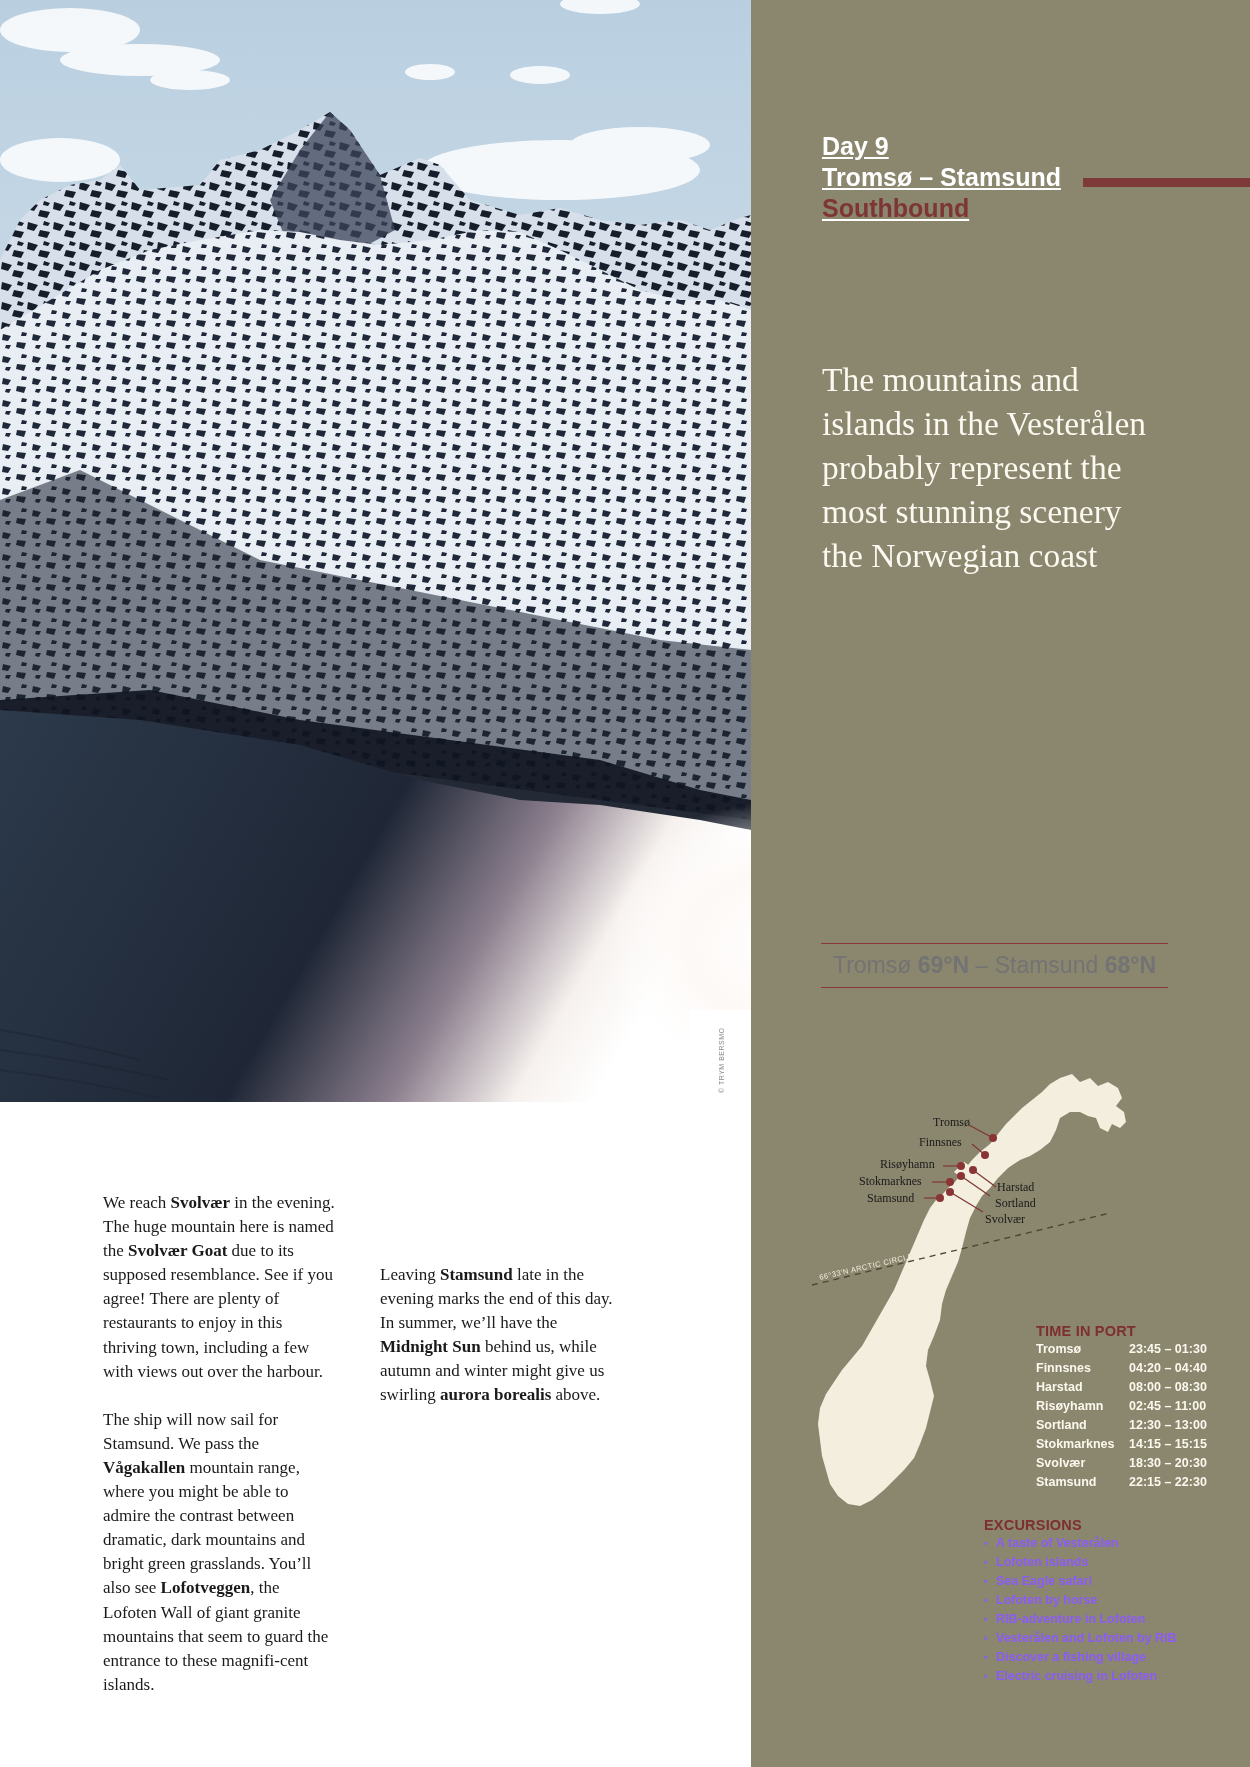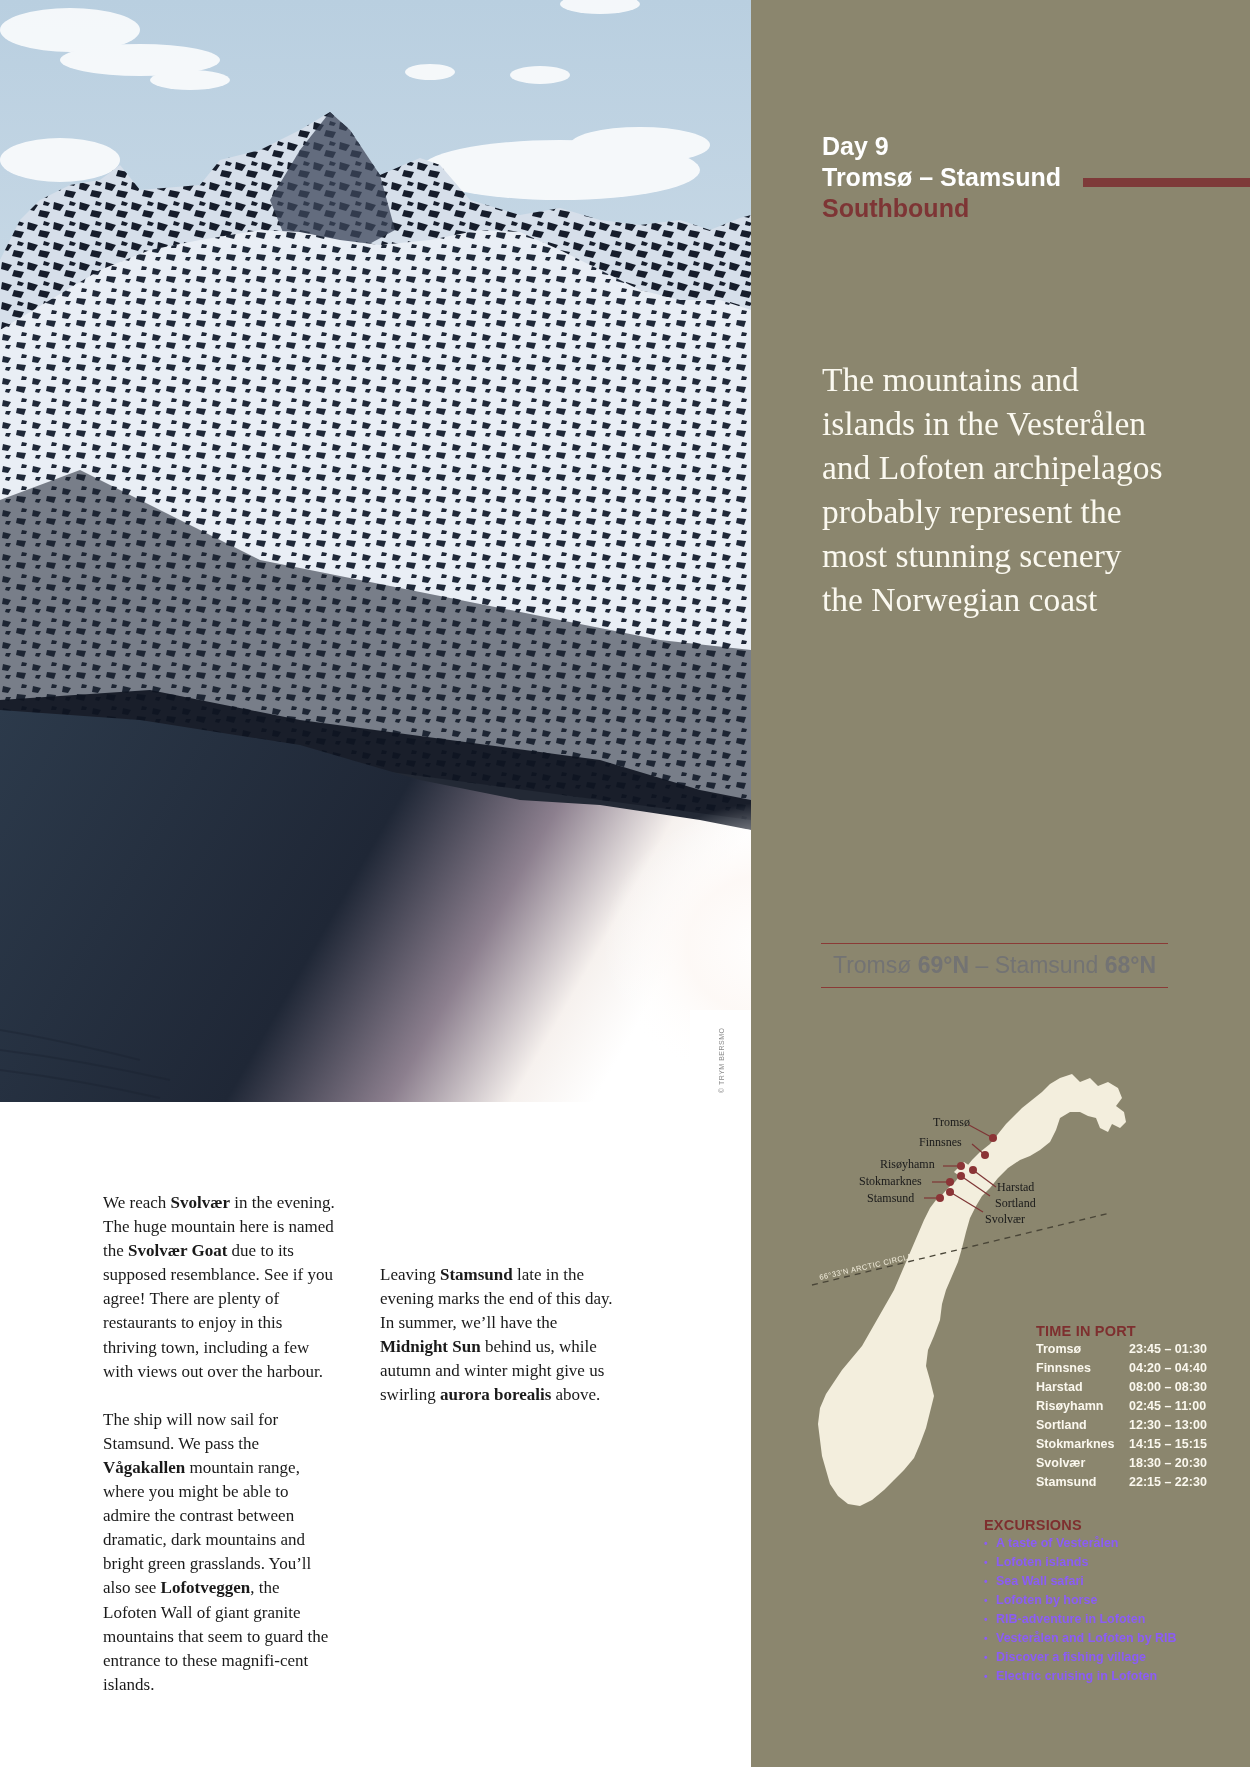--- a/index.html
+++ b/index.html
@@ -2,21 +2,21 @@
 <html><head>
 <meta charset="utf-8">
 <style>
   html, body { margin:0; padding:0; }
   body { width:1250px; height:1767px; position:relative; overflow:hidden; background:#ffffff; font-family:"Liberation Sans", sans-serif; }
   .photo { position:absolute; left:0; top:0; width:751px; height:1102px; overflow:hidden; }
   .photo svg { display:block; }
   .credit { position:absolute; left:715px; top:1056px; transform:rotate(-90deg); transform-origin:left top; font-size:7px; letter-spacing:0.5px; color:#8a8a8a; white-space:nowrap; font-family:"Liberation Sans", sans-serif; }
   .credit { left:718px; top:1093px; }
   .panel { position:absolute; left:751px; top:0; width:499px; height:1767px; background:#8b866e; }
-  .heading { position:absolute; left:822px; top:131px; font-weight:bold; font-size:25px; line-height:31px; color:#ffffff; font-family:"Liberation Sans", sans-serif; }
+  .heading { position:absolute; left:822px; top:131px; font-weight:bold; font-size:25px; line-height:31px; color:#ffffff; font-family:"Liberation Sans", sans-serif;text-decoration:underline; }
   .heading .sub { color:#7e3535; }
   .redbar { position:absolute; left:1083px; top:178px; width:167px; height:9px; background:#7e3a39; }
   .quote { position:absolute; left:822px; top:358px; width:380px; font-family:"Liberation Serif", serif; font-size:33.5px; line-height:44px; color:#fbf9f0; }
   .quote div { white-space:nowrap; }
   .coords { position:absolute; left:821px; top:943px; width:347px; height:43px; border-top:1.5px solid #8a3a36; border-bottom:1.5px solid #8a3a36; text-align:center; line-height:43px; font-size:23px; color:#737373; }
   .coords b { font-weight:bold; }
   .map { position:absolute; left:800px; top:1060px; }
   .tip { position:absolute; left:1036px; top:1322px; width:250px; }
   .sec-title { font-weight:bold; font-size:14.5px; color:#7e2f2f; letter-spacing:0.2px; line-height:18px; }
   .row { display:flex; font-weight:bold; font-size:12.5px; color:#fbf8ee; height:19px; line-height:19px; }
@@ -105,21 +105,20 @@
 <div class="heading">
   <div>Day 9</div>
   <div>Tromsø – Stamsund</div>
   <div class="sub">Southbound</div>
 </div>
 <div class="redbar"></div>
 
 <div class="quote">
   <div>The mountains and</div>
   <div>islands in the Vesterålen</div>
-  <div>and Lofoten archipelagos</div>
   <div>probably represent the</div>
   <div>most stunning scenery</div>
   <div>the Norwegian coast</div>
 </div>
 
 <div class="coords">
   <span>Tromsø</span>
   <b>69°N</b>
   <span>–</span>
   <span>Stamsund</span>
@@ -209,21 +208,21 @@
       <span class="n">Stamsund</span>
       <span>22:15 – 22:30</span>
     </div>
 </div>
 
 <div class="exc">
   <div class="sec-title">EXCURSIONS</div>
   <ul>
     <li><span class="b">•</span><span>A taste of Vesterålen</span></li>
     <li><span class="b">•</span><span>Lofoten islands</span></li>
-    <li><span class="b">•</span><span>Sea Wall safari</span></li>
+    <li><span class="b">•</span><span>Sea Eagle safari</span></li>
     <li><span class="b">•</span><span>Lofoten by horse</span></li>
     <li><span class="b">•</span><span>RIB-adventure in Lofoten</span></li>
     <li><span class="b">•</span><span>Vesterålen and Lofoten by RIB</span></li>
     <li><span class="b">•</span><span>Discover a fishing village</span></li>
     <li><span class="b">•</span><span>Electric cruising in Lofoten</span></li>
   </ul>
 </div>
 
 <div class="col col1">
   <p><span>We reach </span><b>Svolvær</b><span> in the evening. The huge mountain here is named the </span><b>Svolvær Goat</b><span> due to its supposed resemblance. See if you agree! There are plenty of restaurants to enjoy in this thriving town, including a few with views out over the harbour.</span></p>

